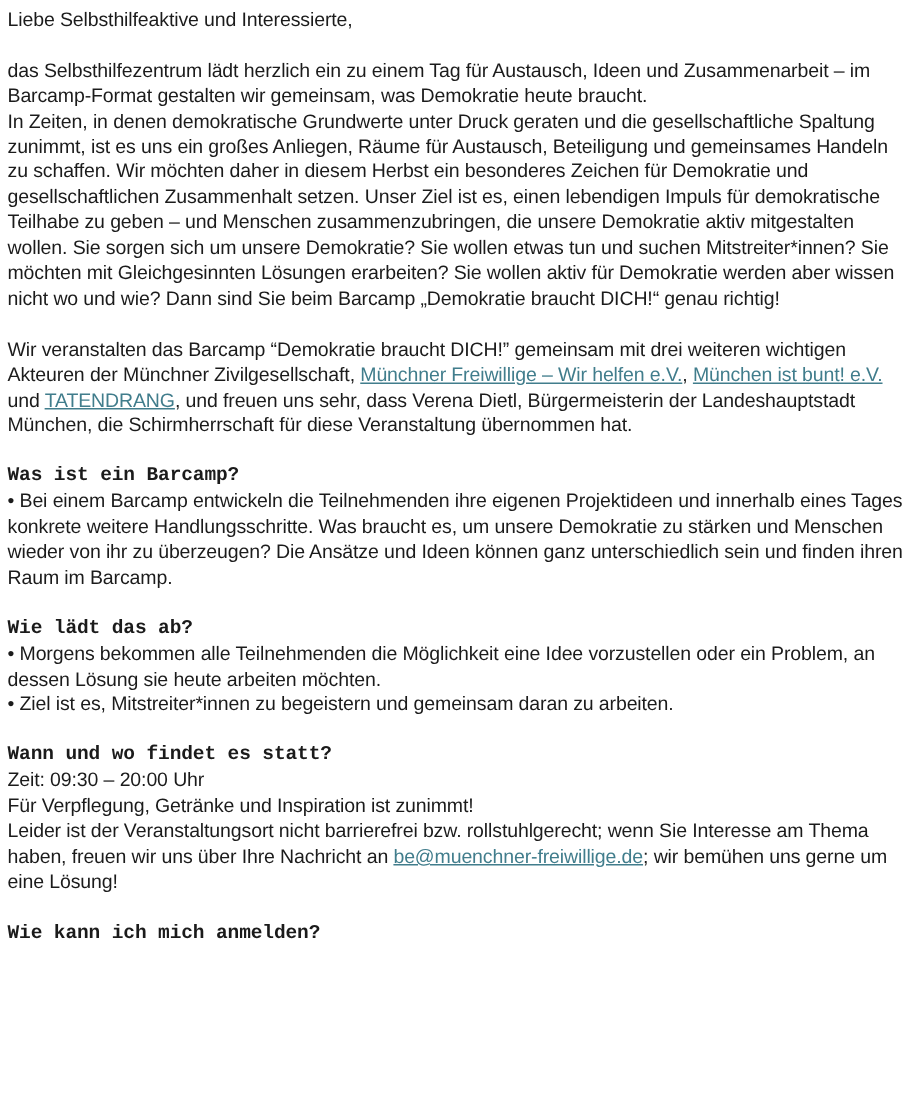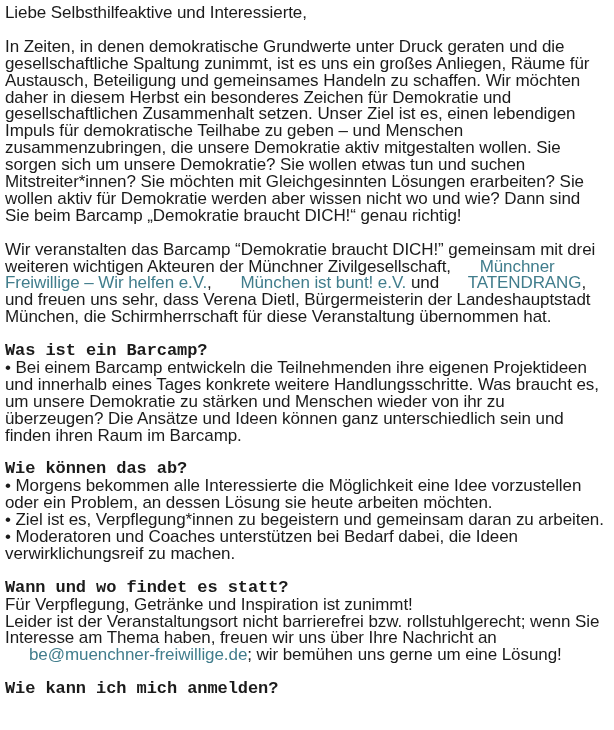--- a/index.html
+++ b/index.html
@@ -12,78 +12,79 @@
   html, body { margin: 0; padding: 0; }
   body {
     width: 614px;
     height: 730px;
     overflow: hidden;
     background: var(--bg);
   }
   .doc {
     padding: 5px 9px 0 5px;
     font-family: "Liberation Sans", sans-serif;
-    font-size: 17px;
+    font-size: 13px;
     line-height: 16.9px;
     letter-spacing: -0.08px;
     color: var(--text);
   }
   .doc p, .doc h2 {
     margin: 0;
     padding: 0;
     font-size: inherit;
     line-height: inherit;
     font-weight: 400;
   }
   .doc h2 { font-weight: 700; font-family: Liberation Mono, monospace; }
   .spacer { height: 16.9px; }
   a.link {
     color: var(--link);
+    text-decoration: underline;
     text-underline-offset: 1px;
     cursor: pointer;
-    margin-left: 24px;
   }
   .misspell {
     text-decoration: underline;
     text-decoration-style: wavy;
     text-decoration-color: var(--misspell);
     text-decoration-thickness: 1px;
     text-underline-offset: 2px;
   }
 </style>
 </head>
 <body>
 
 <div class="doc">
 
   <p>Liebe Selbsthilfeaktive und Interessierte,</p>
 
   <div class="spacer"></div>
 
+  <p>das Selbsthilfezentrum lädt herzlich ein zu einem Tag für Austausch, Ideen und Zusammenarbeit – im Barcamp-Format gestalten wir gemeinsam, was Demokratie heute braucht.</p>
   <p>In Zeiten, in denen demokratische Grundwerte unter Druck geraten und die gesellschaftliche Spaltung zunimmt, ist es uns ein großes Anliegen, Räume für Austausch, Beteiligung und gemeinsames Handeln zu schaffen. Wir möchten daher in diesem Herbst ein besonderes Zeichen für Demokratie und gesellschaftlichen Zusammenhalt setzen. Unser Ziel ist es, einen lebendigen Impuls für demokratische Teilhabe zu geben – und Menschen zusammenzubringen, die unsere Demokratie aktiv mitgestalten wollen. Sie sorgen sich um unsere Demokratie? Sie wollen etwas tun und suchen Mitstreiter*innen? Sie möchten mit Gleichgesinnten Lösungen erarbeiten? Sie wollen aktiv für Demokratie werden aber wissen nicht wo und wie? Dann sind Sie beim Barcamp „Demokratie braucht DICH!“ genau richtig!</p>
 
   <div class="spacer"></div>
 
   <p><span>Wir veranstalten das Barcamp “Demokratie braucht DICH!” gemeinsam mit drei weiteren wichtigen Akteuren der Münchner Zivilgesellschaft, </span><a class="link">Münchner Freiwillige – Wir helfen e.V.</a><span>, </span><a class="link">München ist bunt! e.V.</a><span> und </span><a class="link">TATENDRANG</a><span>, und freuen uns sehr, dass Verena Dietl, Bürgermeisterin der Landeshauptstadt München, die Schirmherrschaft für diese Veranstaltung übernommen hat.</span></p>
 
   <div class="spacer"></div>
 
   <h2>Was ist ein Barcamp?</h2>
   <p>• Bei einem Barcamp entwickeln die Teilnehmenden ihre eigenen Projektideen und innerhalb eines Tages konkrete weitere Handlungsschritte. Was braucht es, um unsere Demokratie zu stärken und Menschen wieder von ihr zu überzeugen? Die Ansätze und Ideen können ganz unterschiedlich sein und finden ihren Raum im Barcamp.</p>
 
   <div class="spacer"></div>
 
-  <h2>Wie können das ab?</h2>
-  <p>• Morgens bekommen alle Interessierte die Möglichkeit eine Idee vorzustellen oder ein Problem, an dessen Lösung sie heute arbeiten möchten.</p>
-  <p>• Ziel ist es, Verpflegung*innen zu begeistern und gemeinsam daran zu arbeiten.</p>
-  <p>• Moderatoren und Coaches unterstützen bei Bedarf dabei, die Ideen verwirklichungsreif zu machen.</p>
+  <h2>Wie lädt das ab?</h2>
+  <p>• Morgens bekommen alle Teilnehmenden die Möglichkeit eine Idee vorzustellen oder ein Problem, an dessen Lösung sie heute arbeiten möchten.</p>
+  <p>• Ziel ist es, Mitstreiter*innen zu begeistern und gemeinsam daran zu arbeiten.</p>
 
   <div class="spacer"></div>
 
   <h2>Wann und wo findet es statt?</h2>
+  <p>Zeit: 09:30 – 20:00 Uhr</p>
   <p>Für Verpflegung, Getränke und Inspiration ist zunimmt!</p>
   <p><span>Leider ist der Veranstaltungsort nicht barrierefrei bzw. rollstuhlgerecht; wenn Sie Interesse am Thema haben, freuen wir uns über Ihre Nachricht an </span><a class="link">be@muenchner-freiwillige.de</a><span>; wir bemühen uns gerne um eine Lösung!</span></p>
 
   <div class="spacer"></div>
 
   <h2>Wie kann ich mich anmelden?</h2>
 
 </div>
 
 </body></html>

